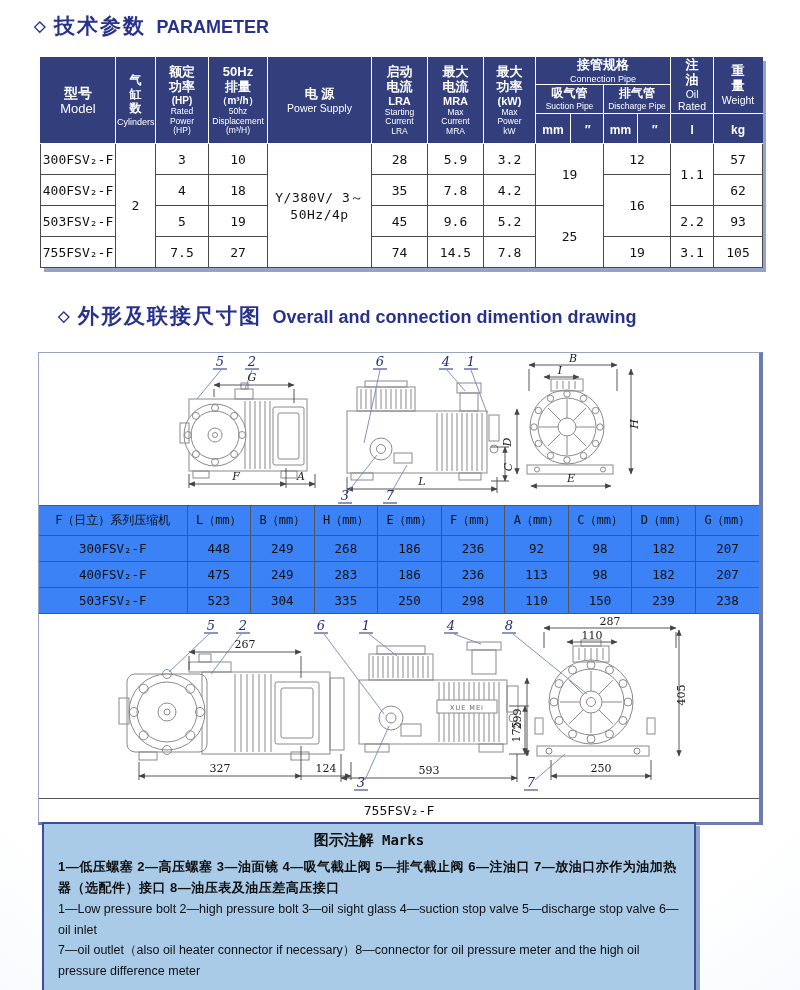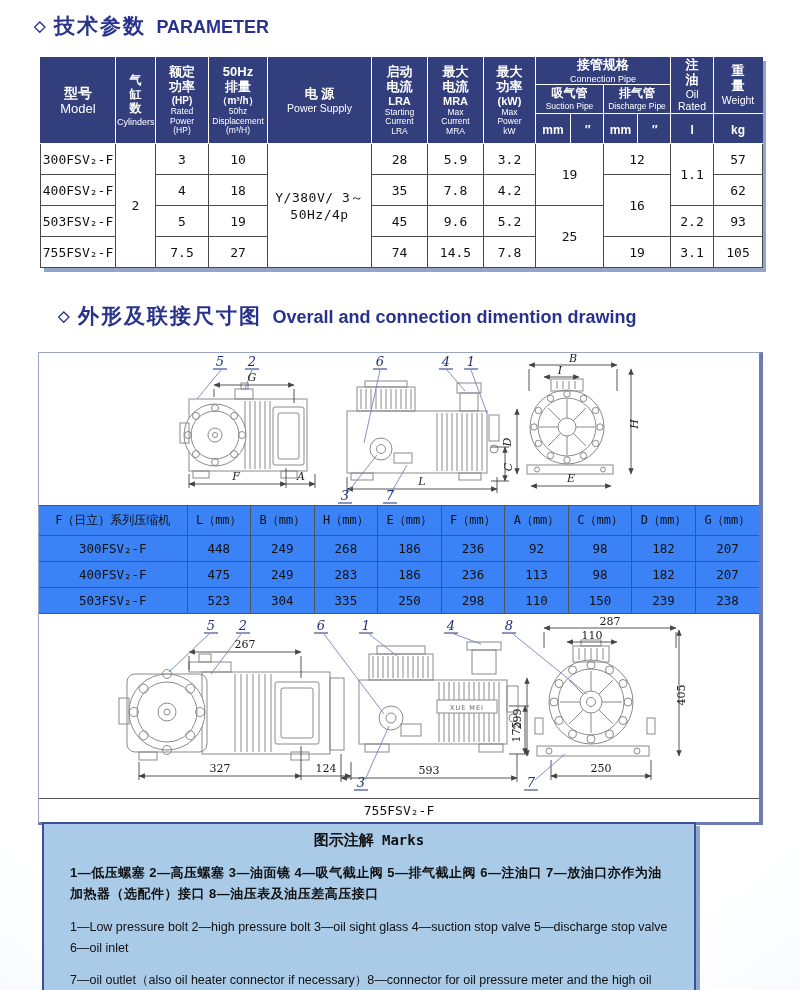--- a/index.html
+++ b/index.html
@@ -53,21 +53,21 @@
   .ul{stroke:#1d2c7d;stroke-width:1;}
   .dl{font:italic 11px "DejaVu Serif",serif;fill:#1a1a1a;text-anchor:middle;}
   .dn{font:11px "DejaVu Serif",serif;fill:#1a1a1a;text-anchor:middle;}
   .cn{font:italic 13px "DejaVu Serif",serif;fill:#1d2c7d;text-anchor:middle;}
   .bl{font:6.5px "DejaVu Sans",sans-serif;fill:#666;text-anchor:middle;letter-spacing:1px;}
   
   .marks{position:absolute;left:42px;top:822px;width:654px;box-sizing:border-box;background:#a9cbe8;
     border:2px solid #3f4e9c;box-shadow:4px 4px 0 #8fa6c9;padding:7px 14px 9px 14px;color:#101010;}
   .marks-title{text-align:center;font-size:15px;font-weight:bold;margin-bottom:6px;}
   .marks-title .mt-en{font-family:"DejaVu Sans Mono",monospace;font-size:14px;margin-left:4px;}
-  .marks p{margin:12px;line-height:1.65;}
+  .marks p{margin:0;line-height:1.65;}
   .m-zh{font-size:13px;font-weight:bold;letter-spacing:0.5px;}
   .m-en{font-size:12.5px;font-weight:normal;}
 </style>
 </head>
 <body>
 
 <div class="page">
 
   <div class="sec-title sec1">
     <span class="diamond">◇</span>

